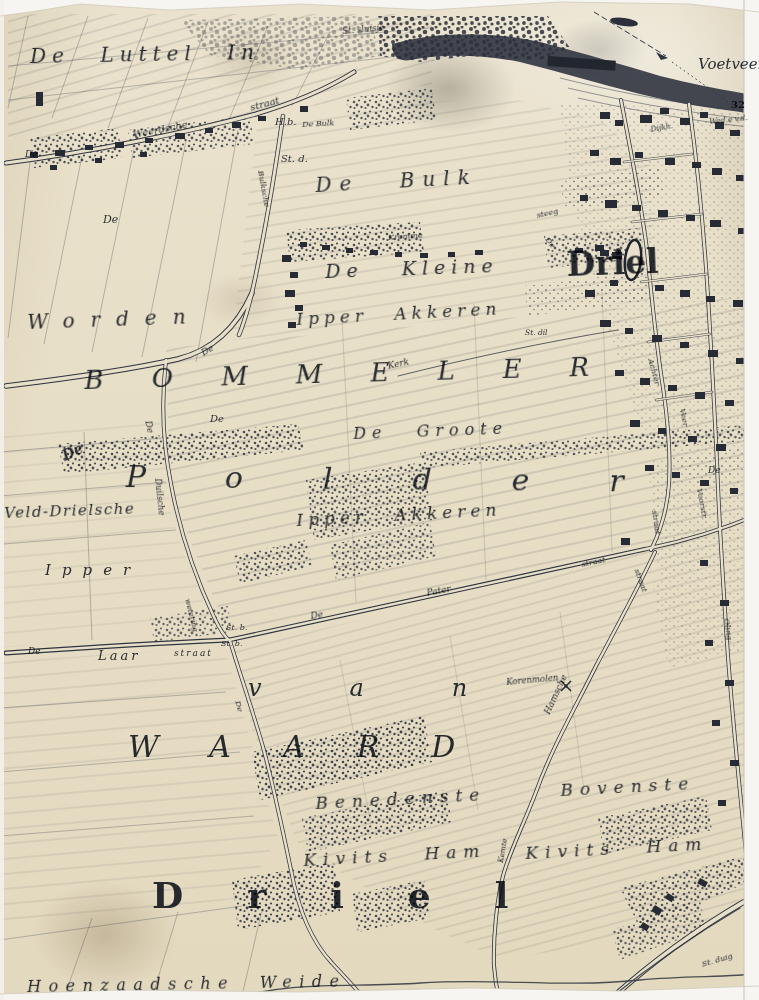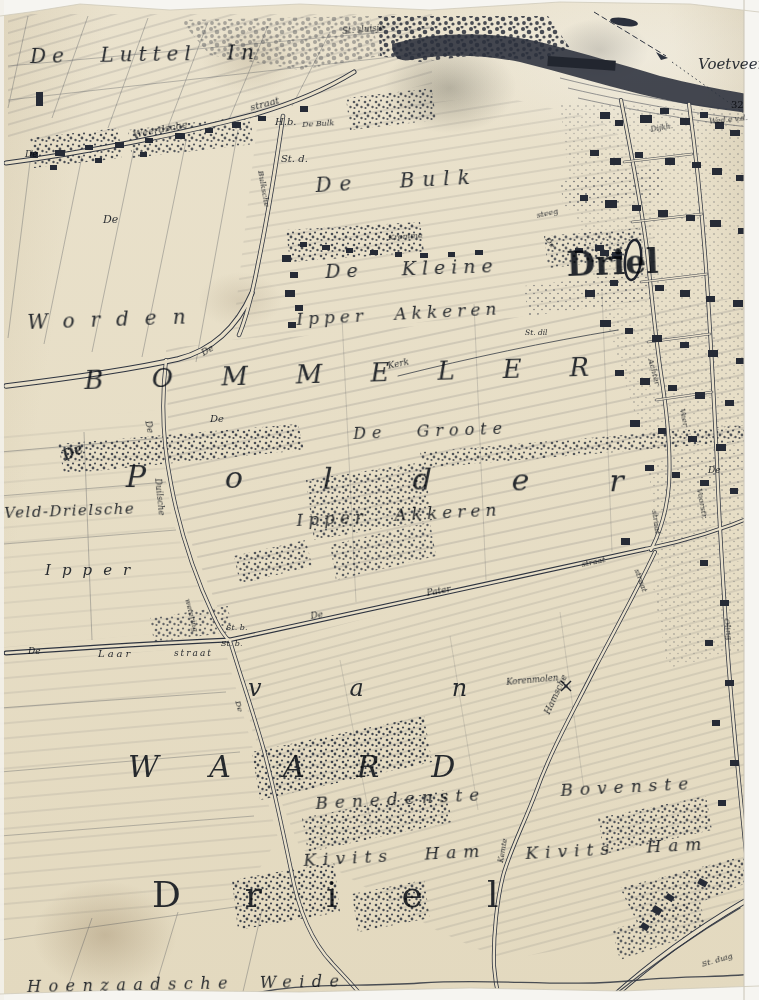--- a/index.html
+++ b/index.html
@@ -14,21 +14,21 @@
       radial-gradient(100px 75px at 105px 935px, rgba(128,104,70,.30), rgba(0,0,0,0) 72%),
       radial-gradient(70px 50px at 250px 60px, rgba(150,135,105,.22), rgba(0,0,0,0) 70%),
       radial-gradient(60px 40px at 240px 300px, rgba(125,105,78,.16), rgba(0,0,0,0) 70%),
       linear-gradient(100deg, rgba(188,172,138,.24), rgba(0,0,0,0) 12%),
       linear-gradient(260deg, rgba(168,152,118,.28), rgba(0,0,0,0) 10%),
       linear-gradient(180deg,#eae2cd 0%,#e7dec6 45%,#e3d9bf 100%);}
   svg{position:absolute;left:0;top:0;}
   .labels{position:absolute;inset:0;pointer-events:none;}
   .lbl{position:absolute;font-family:"DejaVu Serif",serif;font-style:italic;color:#1e2430;
        transform-origin:0 0;white-space:pre;line-height:1;mix-blend-mode:multiply;opacity:.95;}
-  .upright{font-style:normal;}
+  .upright{font-style:normal;font-weight:bold;}
   .bold{font-weight:700;}
   .heavy{font-weight:700;font-style:normal;}
 </style>
 </head>
 <body>
 
 <div class="shot">
   <div class="map-bg"></div>
 
   <svg class="linework" width="759" height="1000" viewBox="0 0 759 1000">
@@ -367,27 +367,27 @@
       <span class="lbl " style="left: 686px; top: 408px; font-size: 8px; transform: rotate(80deg);">Veer</span>
       <span class="lbl " style="left: 658px; top: 510px; font-size: 8px; transform: rotate(82deg);">straat</span>
       <span class="lbl " style="left: 640px; top: 568px; font-size: 8px; transform: rotate(70deg);">straat</span>
       <span class="lbl " style="left: 730px; top: 618px; font-size: 8px; transform: rotate(82deg);">Oling</span>
       <span class="lbl " style="left: 310px; top: 612px; font-size: 9px; transform: rotate(-8deg);">De</span>
       <span class="lbl " style="left: 426px; top: 589px; font-size: 9px; transform: rotate(-10deg);">Pater</span>
       <span class="lbl " style="left: 191px; top: 598px; font-size: 7.5px; transform: rotate(76deg);">wetering</span>
       <span class="lbl " style="left: 226px; top: 624px; font-size: 8px;">St. b.</span>
       <span class="lbl " style="left: 221px; top: 640px; font-size: 8px;">St. b.</span>
       <span class="lbl " style="left: 28px; top: 647px; font-size: 9px;">De</span>
-      <span class="lbl " style="left: 98px; top: 649px; font-size: 10px; letter-spacing: 3px;">Laar</span>
+      <span class="lbl " style="left: 98px; top: 649px; font-size: 13px; letter-spacing: 3px;">Laar</span>
       <span class="lbl " style="left: 174px; top: 649px; font-size: 9px; letter-spacing: 2px;">straat</span>
       <span class="lbl " style="left: 248px; top: 676px; font-size: 24px; letter-spacing: 88px;">van</span>
       <span class="lbl " style="left: 241px; top: 700px; font-size: 8px; transform: rotate(75deg);">De</span>
       <span class="lbl " style="left: 506px; top: 678px; font-size: 8.5px; transform: rotate(-5deg);">Korenmolen</span>
       <span class="lbl " style="left: 543px; top: 712px; font-size: 9px; transform: rotate(-65deg);">Hamsche</span>
-      <span class="lbl " style="left: 128px; top: 732px; font-size: 30px; letter-spacing: 52px; margin-top: 20px;">WAARD</span>
+      <span class="lbl " style="left: 128px; top: 732px; font-size: 30px; letter-spacing: 52px;">WAARD</span>
       <span class="lbl " style="left: 315px; top: 795px; font-size: 17px; letter-spacing: 7px; transform: rotate(-3deg);">Benedenste</span>
       <span class="lbl " style="left: 560px; top: 782px; font-size: 17px; letter-spacing: 7px; transform: rotate(-3deg);">Bovenste</span>
       <span class="lbl " style="left: 303px; top: 852px; font-size: 17px; letter-spacing: 7px; word-spacing: 18px; transform: rotate(-3deg);">Kivits Ham</span>
       <span class="lbl " style="left: 525px; top: 845px; font-size: 17px; letter-spacing: 7px; word-spacing: 18px; transform: rotate(-3deg);">Kivits Ham</span>
       <span class="lbl " style="left: 497px; top: 862px; font-size: 7.5px; transform: rotate(-80deg);">Kemte</span>
       <span class="lbl upright" style="left: 152px; top: 877px; font-size: 36px; letter-spacing: 64px;">Driel</span>
       <span class="lbl " style="left: 701px; top: 961px; font-size: 8px; transform: rotate(-16deg);">St. duig</span>
       <span class="lbl " style="left: 27px; top: 979px; font-size: 16px; letter-spacing: 7.5px; word-spacing: 12px; transform: rotate(-1deg);">Hoenzaadsche Weide</span>
     </div>
 </div>

